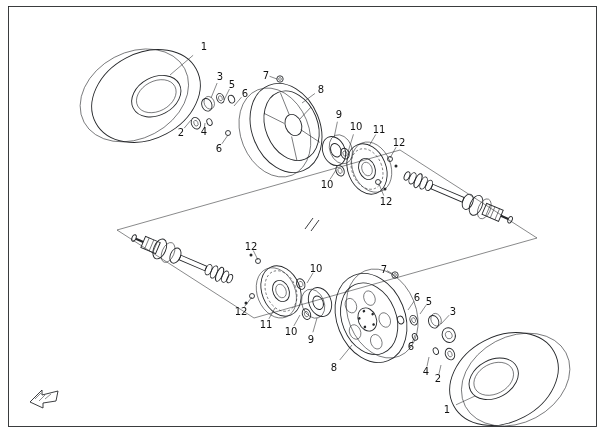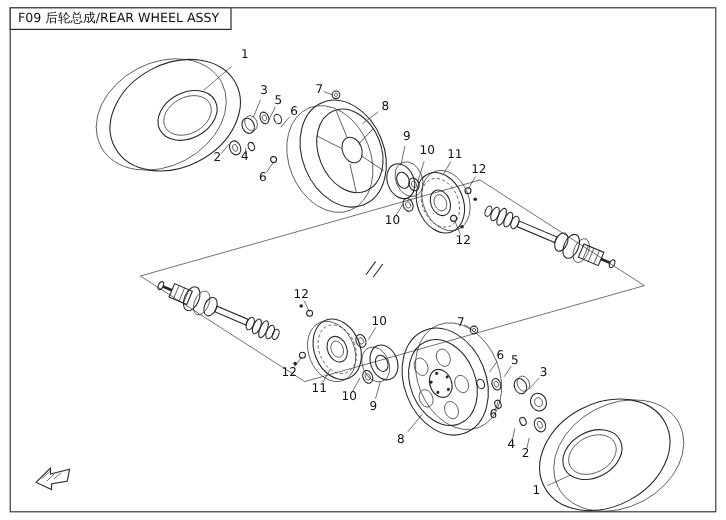--- a/index.html
+++ b/index.html
@@ -274,17 +274,14 @@
         <text x="411" y="346" class="callout">6</text>
         <line x1="426.96" y1="366.52" x2="429" y2="357" class="leader"></line>
         <text x="426" y="371" class="callout">4</text>
         <line x1="438.96" y1="373.84" x2="441" y2="365" class="leader"></line>
         <text x="438" y="378" class="callout">2</text>
         <line x1="455.96" y1="404.84" x2="475" y2="396" class="leader"></line>
         <text x="447" y="409" class="callout">1</text>
       </g>
   </svg>
 
-  <div class="title-box">
-    <span>F09 后轮总成/REAR WHEEL ASSY</span>
-  </div>
 
 </div>
 
 </body></html>

